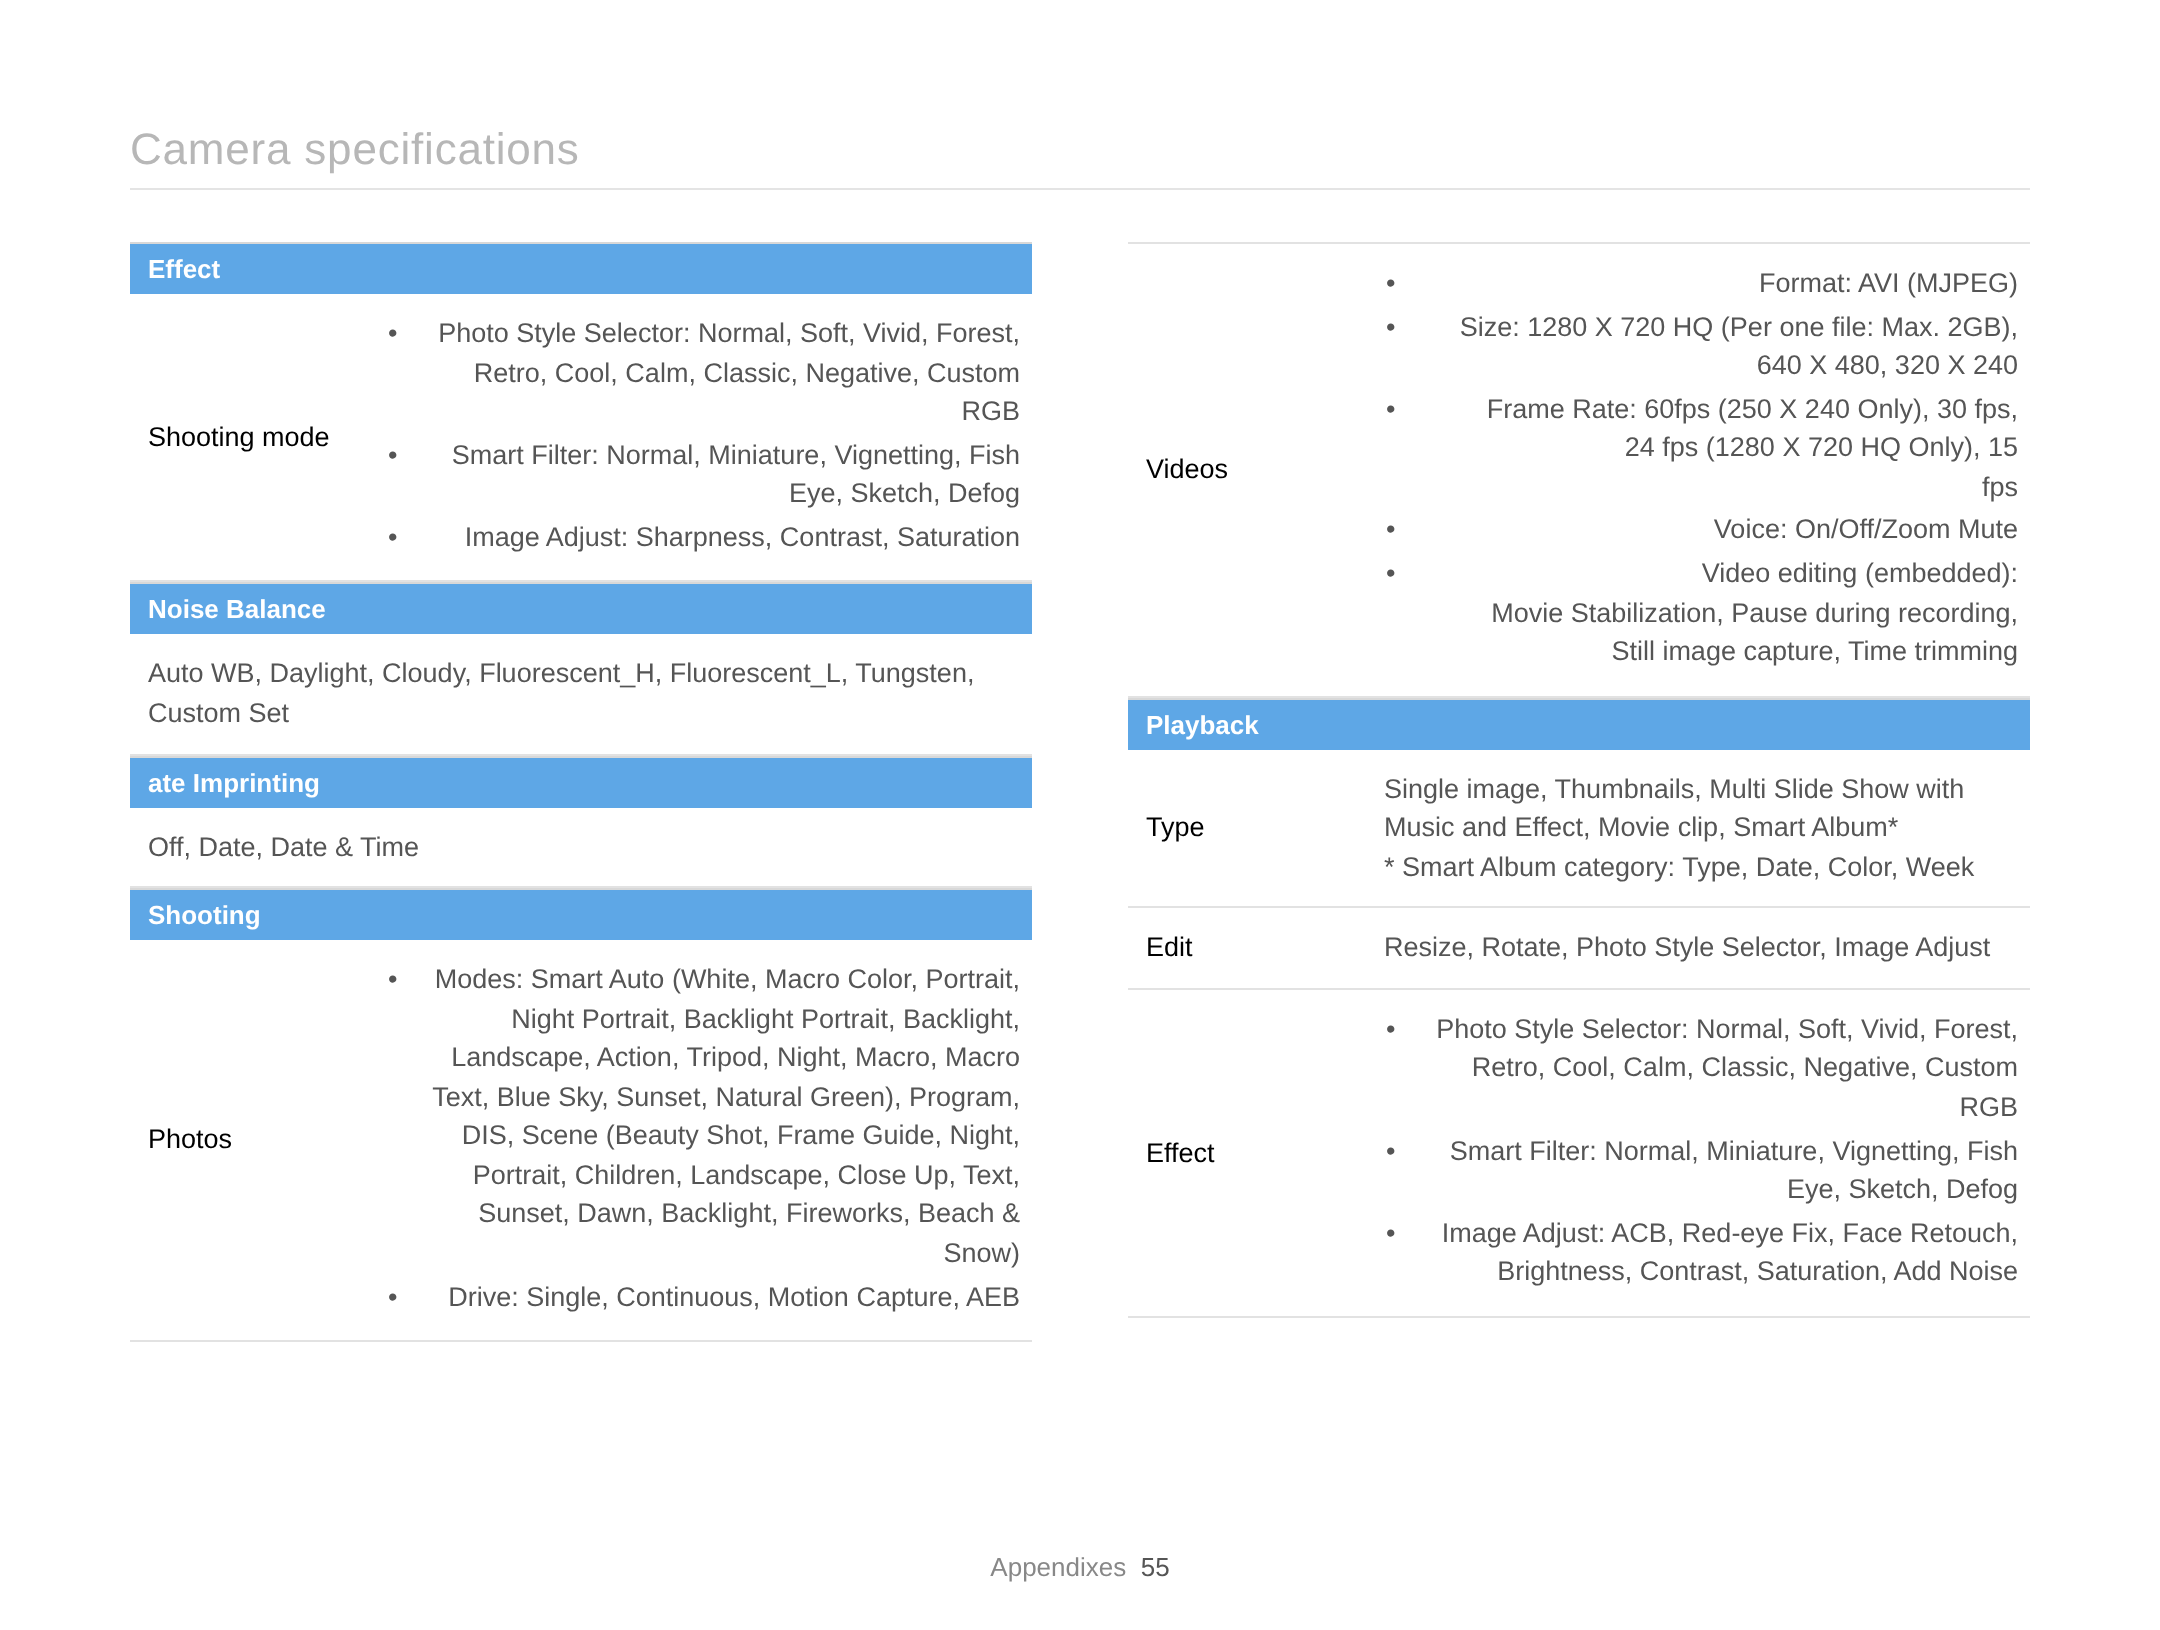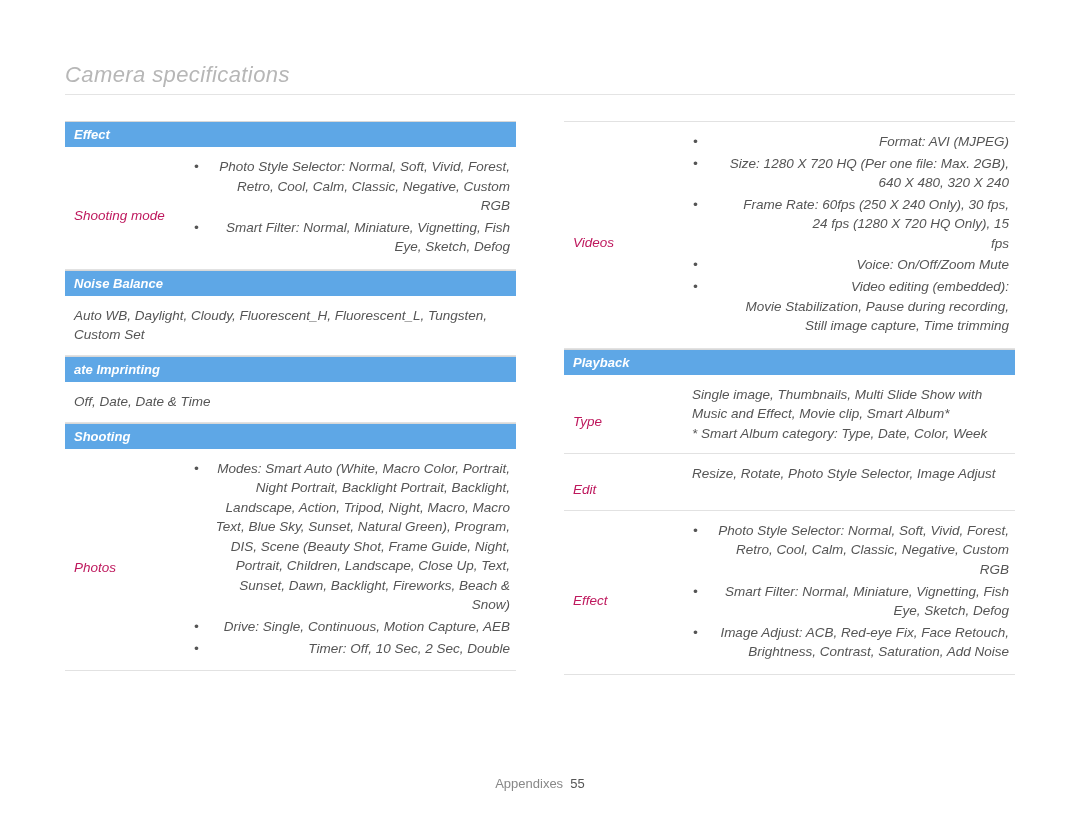--- a/index.html
+++ b/index.html
@@ -6,21 +6,20 @@
     body {
       width: 1080px;
       height: 815px;
       background: #fff;
       font-family: Arial, Helvetica, sans-serif;
       color: #555;
       position: relative;
     }
     .page {
       padding: 62px 65px 0 65px;
-      font-style: italic;
     }
     .page-title {
       font-size: 22px;
       font-weight: 300;
       color: #b7b7b7;
       letter-spacing: 0.4px;
       margin-bottom: 8px;
       padding-bottom: 6px;
       border-bottom: 1px solid #e4e4e4;
     }
@@ -42,22 +41,22 @@
     }
     .row {
       display: flex;
       border-bottom: 1px solid #e2e2e2;
       font-size: 13.5px;
       line-height: 1.45;
     }
     .row .label {
       width: 128px;
       flex: 0 0 128px;
-      padding: 26px 6px 10px 9px;
-      color: #be185d;
+      padding: 10px 6px 10px 9px;
+      color: #000000;
       display: flex;
       align-items: center;
     }
     .row .value {
       flex: 1;
       padding: 10px 6px 10px 0;
       color: #555;
     }
     .row .value.full {
       width: 100%;
@@ -113,20 +112,21 @@
 
     <div class="col">
 
       <div class="section-header">Effect</div>
       <div class="row">
         <div class="label">Shooting mode</div>
         <div class="value">
           <ul class="bulleted">
             <li>Photo Style Selector: Normal, Soft, Vivid, Forest, Retro, Cool, Calm, Classic, Negative, Custom RGB</li>
             <li>Smart Filter: Normal, Miniature, Vignetting, Fish Eye, Sketch, Defog</li>
+            <li>Image Adjust: Sharpness, Contrast, Saturation</li>
           </ul>
         </div>
       </div>
 
       <div class="section-header">Noise Balance</div>
       <div class="row">
         <div class="value full">Auto WB, Daylight, Cloudy, Fluorescent_H, Fluorescent_L, Tungsten, Custom Set</div>
       </div>
 
       <div class="section-header">ate Imprinting</div>
@@ -134,21 +134,20 @@
         <div class="value full">Off, Date, Date &amp; Time</div>
       </div>
 
       <div class="section-header">Shooting</div>
       <div class="row">
         <div class="label">Photos</div>
         <div class="value">
           <ul class="bulleted">
             <li>Modes: Smart Auto (White, Macro Color, Portrait, Night Portrait, Backlight Portrait, Backlight, Landscape, Action, Tripod, Night, Macro, Macro Text, Blue Sky, Sunset, Natural Green), Program, DIS, Scene (Beauty Shot, Frame Guide, Night, Portrait, Children, Landscape, Close Up, Text, Sunset, Dawn, Backlight, Fireworks, Beach &amp; Snow)</li>
             <li>Drive: Single, Continuous, Motion Capture, AEB</li>
-            <li>Timer: Off, 10 Sec, 2 Sec, Double</li>
           </ul>
         </div>
       </div>
 
     </div>
 
     <div class="col">
 
       <div class="row" style="border-top:1px solid #e2e2e2;">
         <div class="label">Videos</div>

